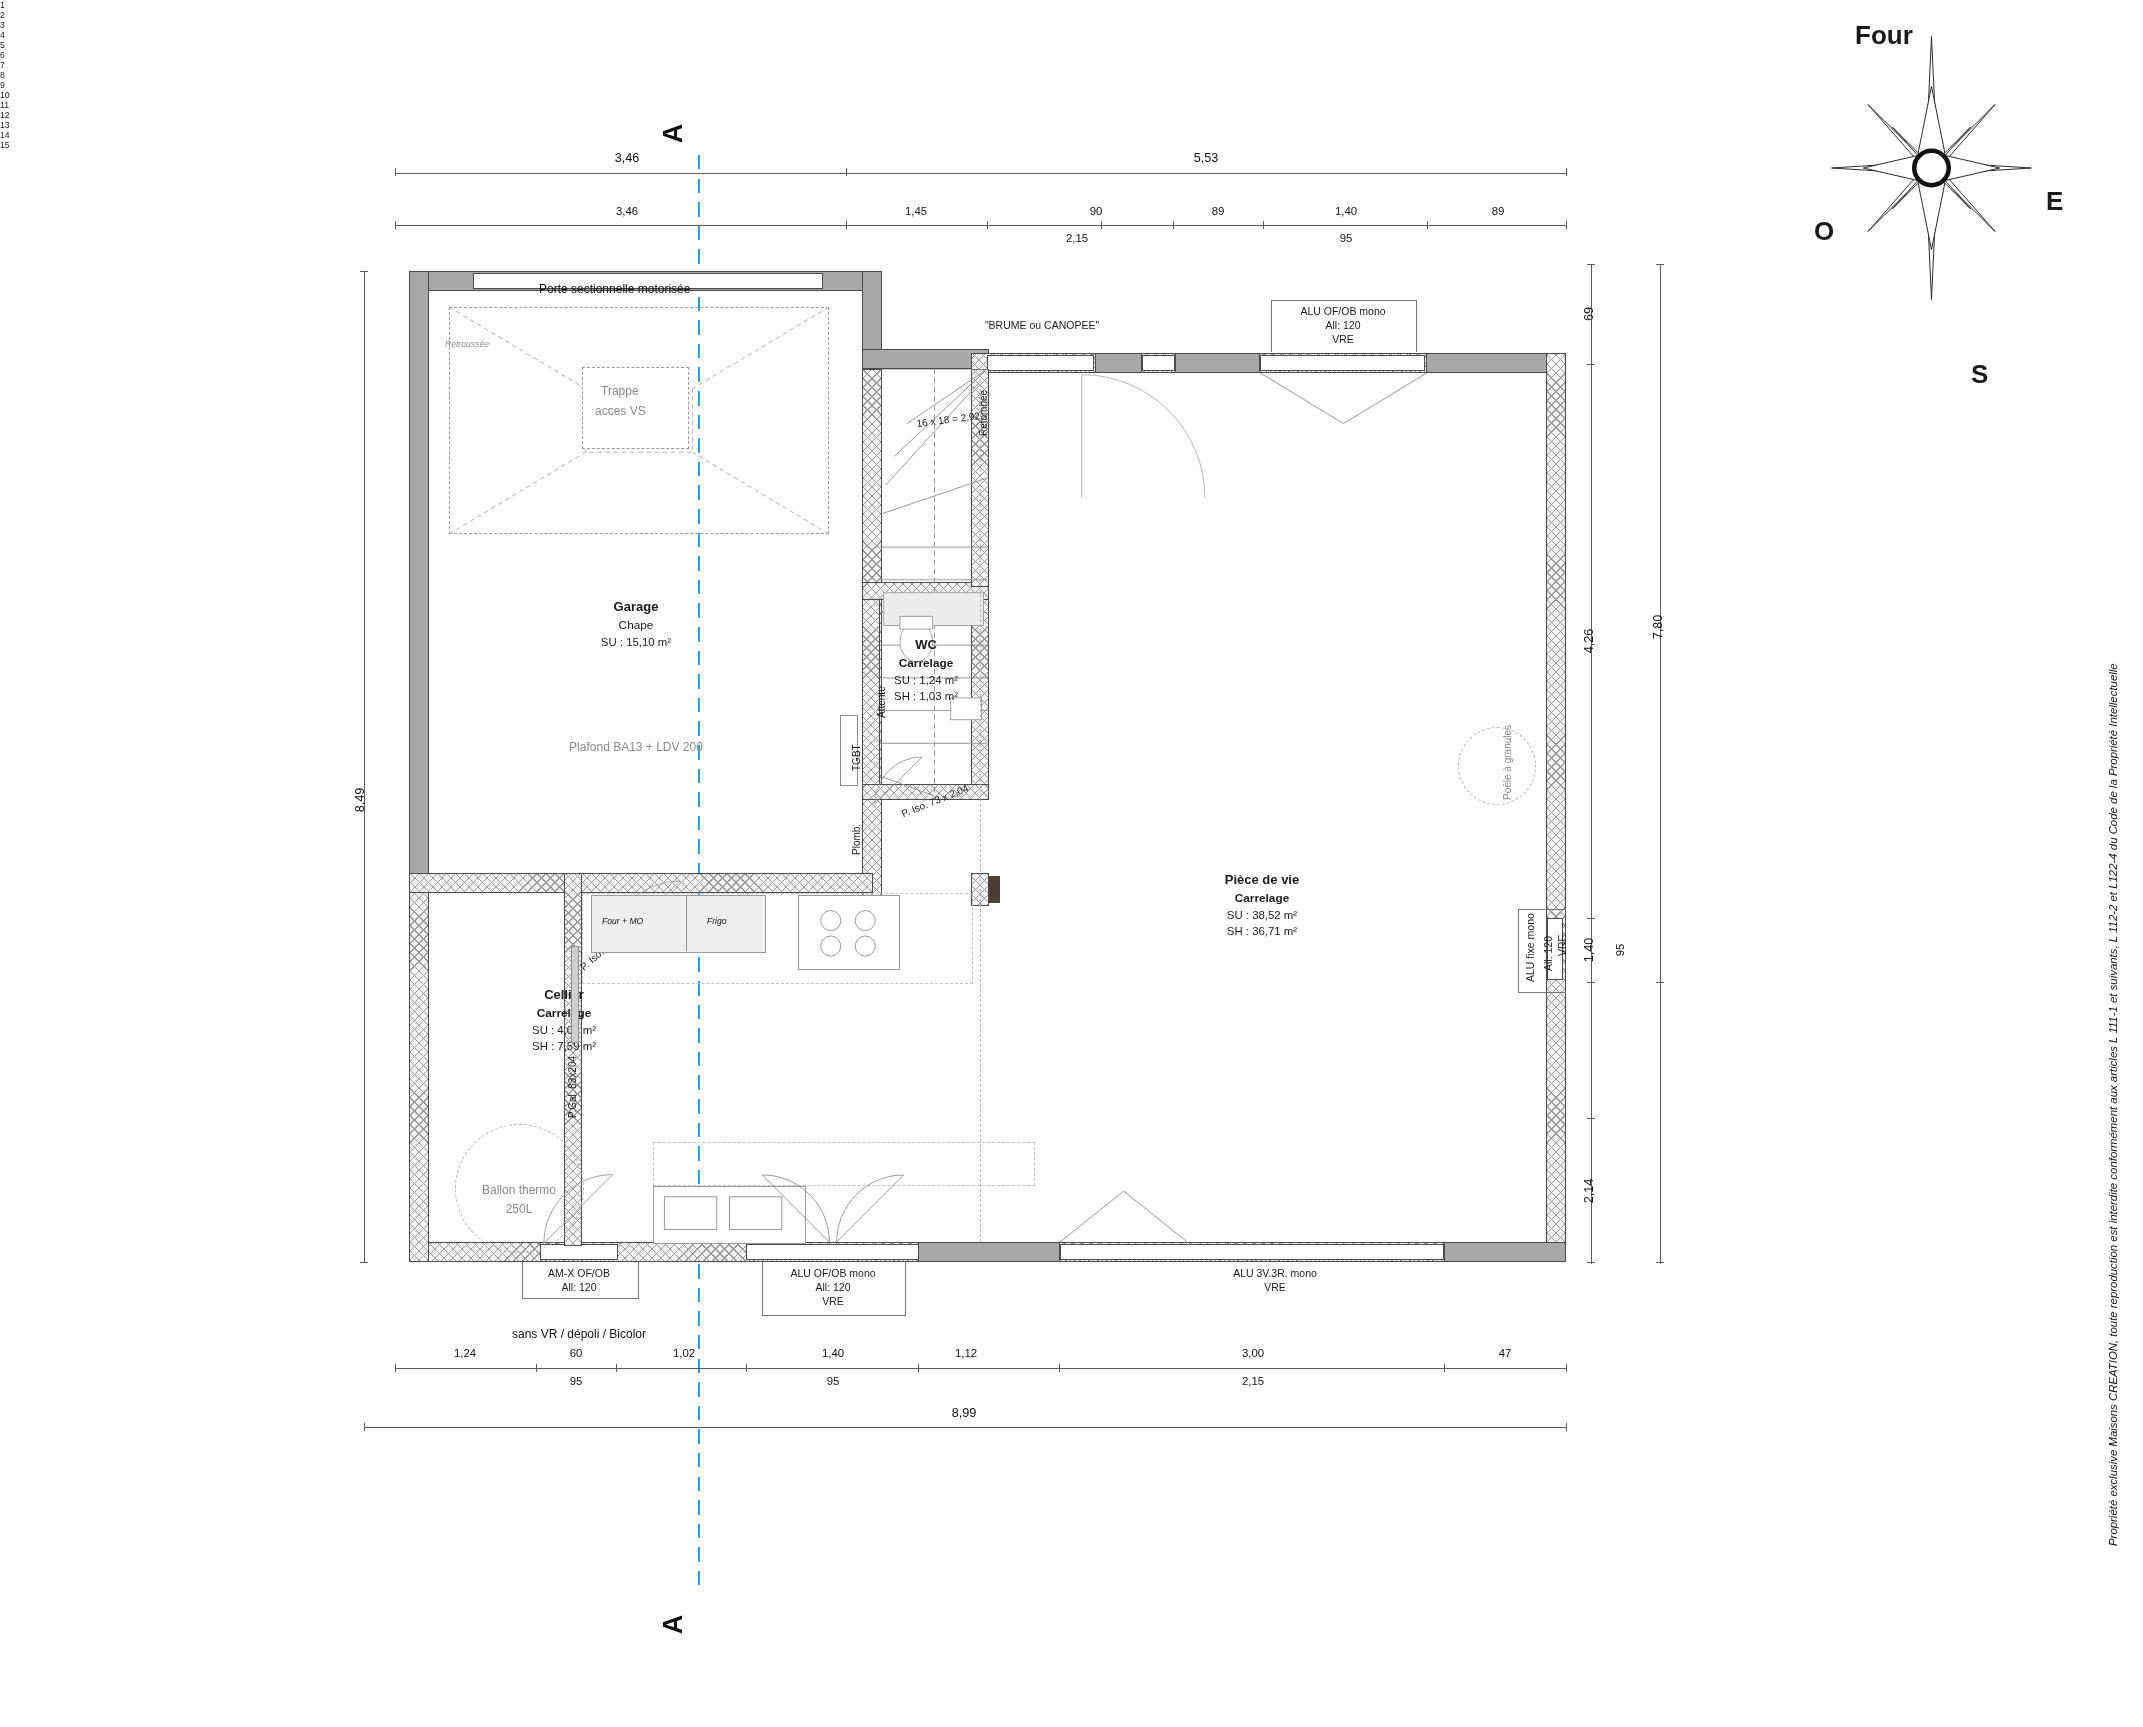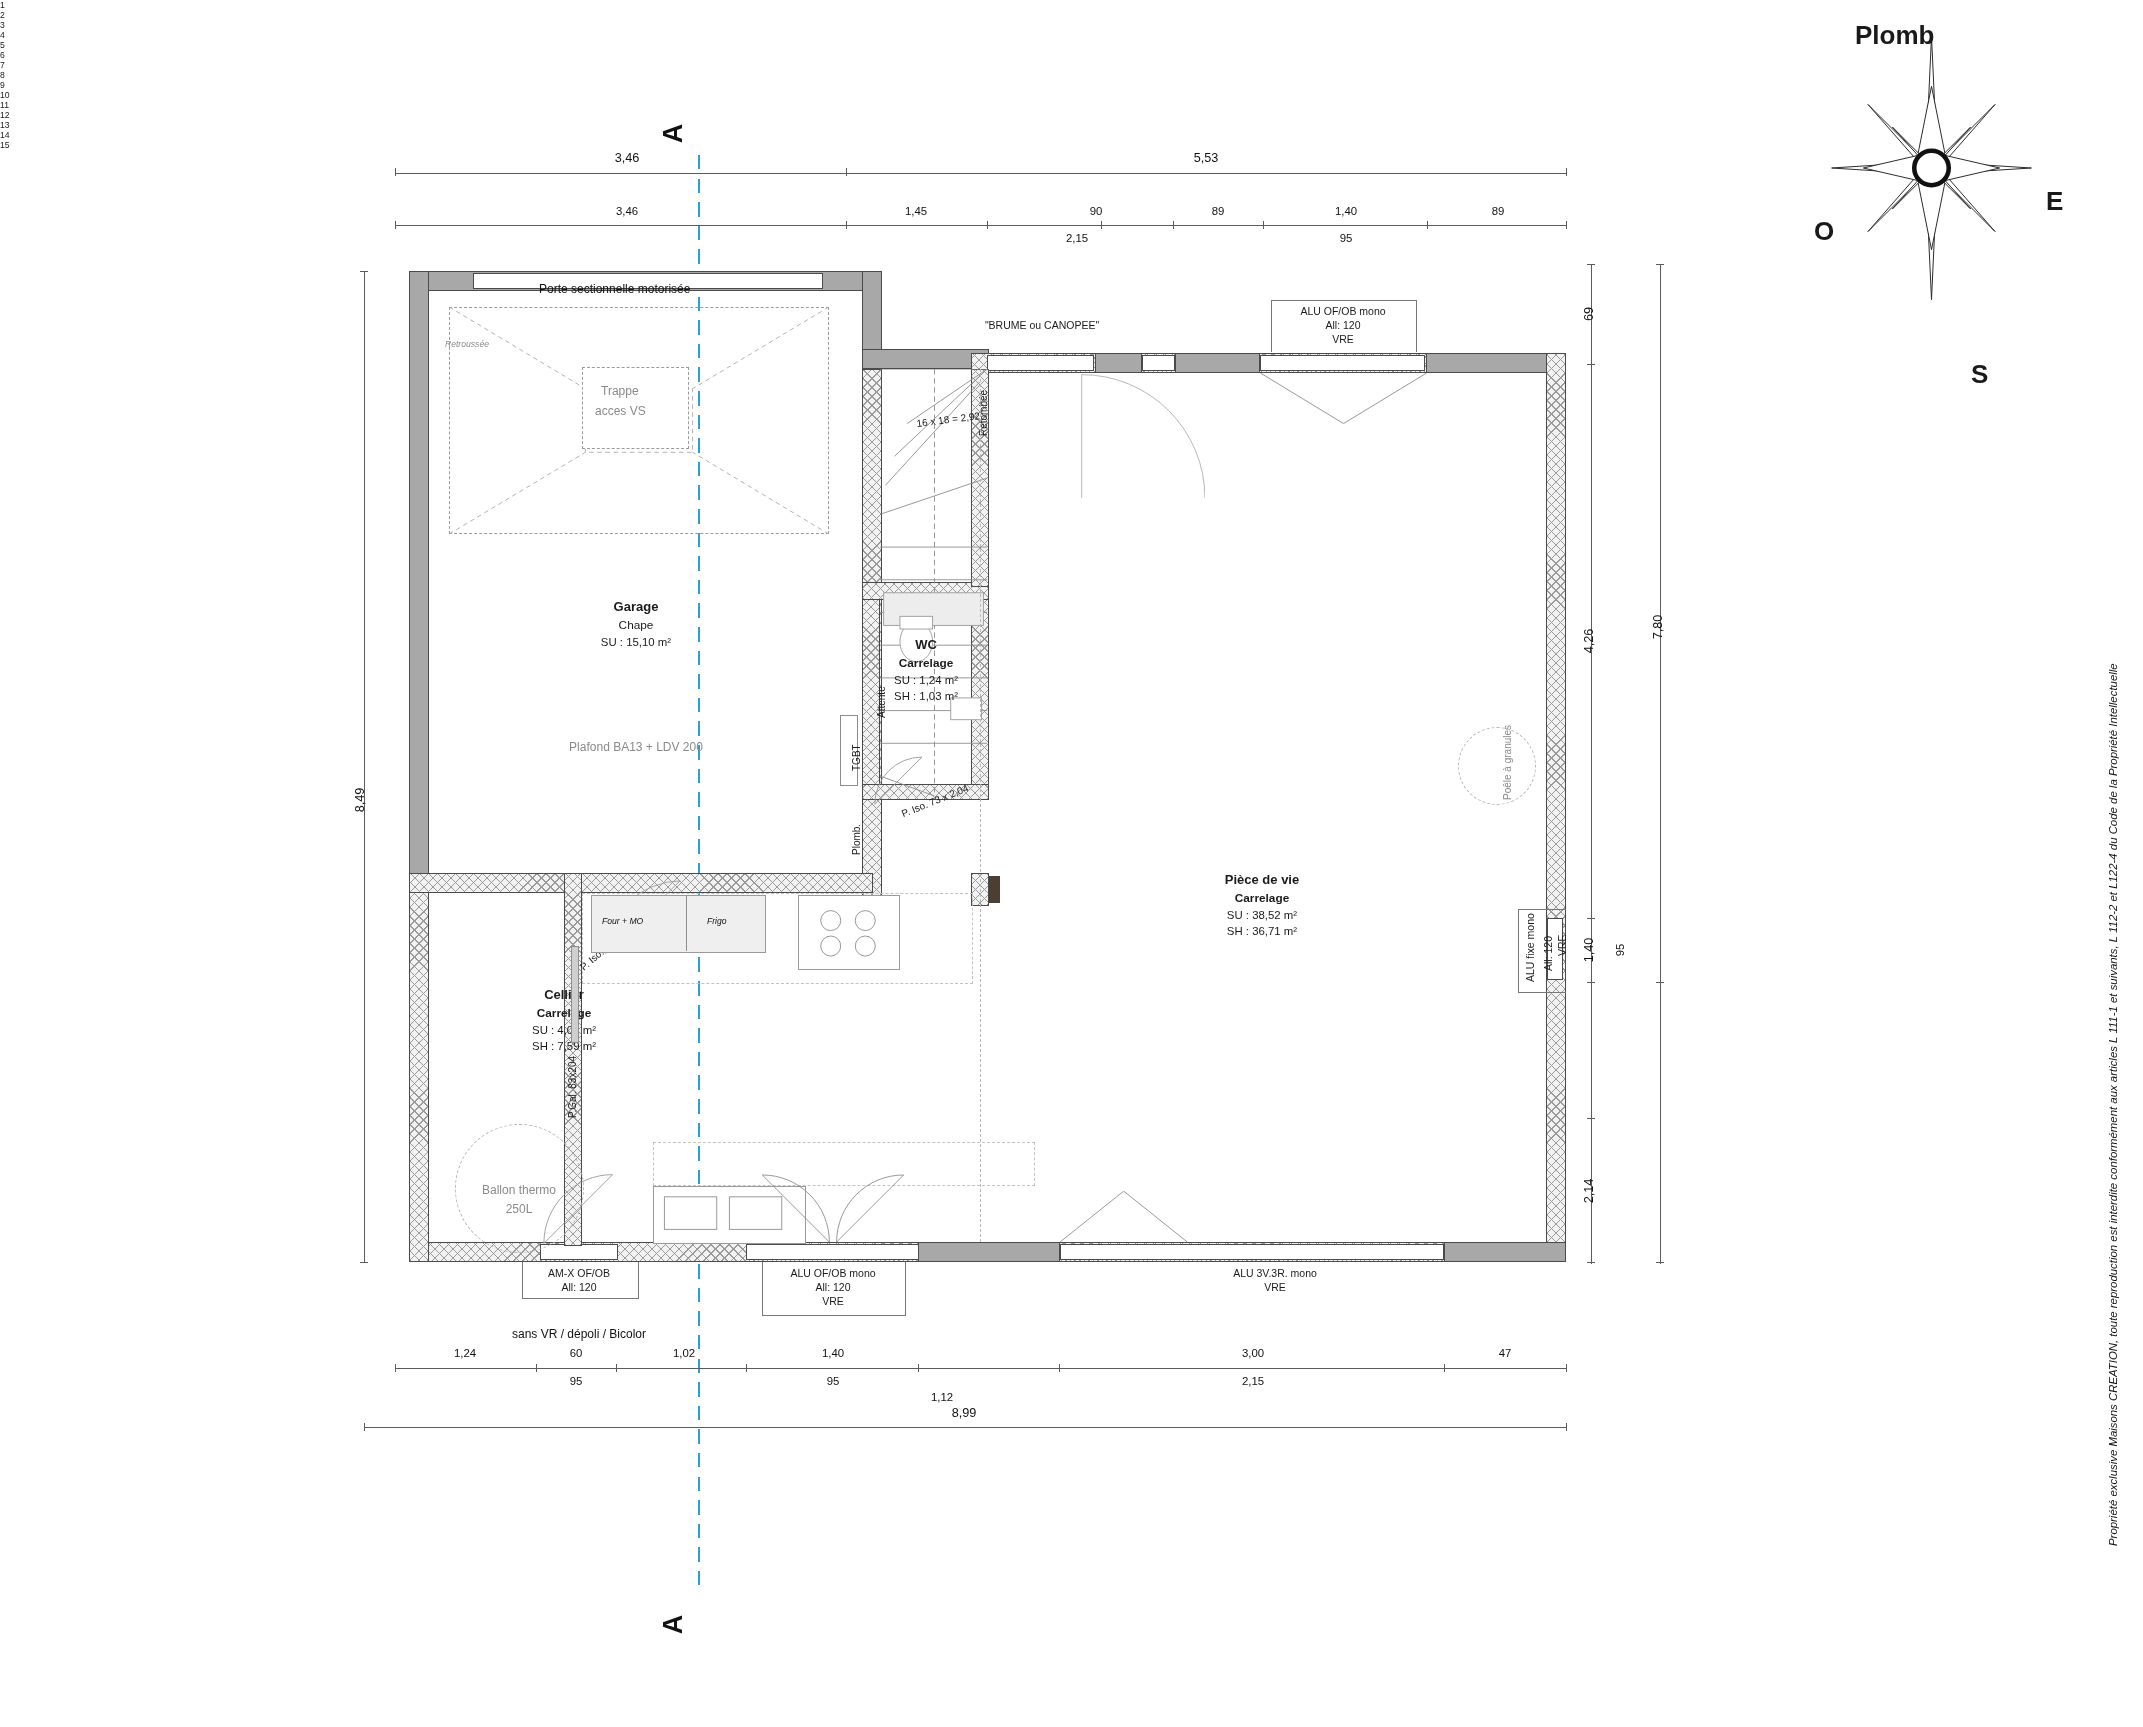--- a/index.html
+++ b/index.html
@@ -77,21 +77,21 @@
       <path d="M50 165 L115 150 L125 165 L115 180 Z" fill="#ffffff"></path>
       <path d="M200 165 L135 150 L125 165 L135 180 Z" fill="#ffffff"></path>
       <path d="M82 120 L120 158 L125 165 L118 160 Z" fill="#ffffff"></path>
       <path d="M168 120 L130 158 L125 165 L132 160 Z" fill="#ffffff"></path>
       <path d="M82 210 L120 172 L125 165 L118 170 Z" fill="#ffffff"></path>
       <path d="M168 210 L130 172 L125 165 L132 170 Z" fill="#ffffff"></path>
     </g>
     <circle cx="125" cy="165" r="19" fill="#ffffff" stroke="#111" stroke-width="5"></circle>
   </svg>
 </div>
-<div class="compass-txt" style="left:1855px; top:20px; font-size:26px;">Plomb</div>
+<div class="compass-txt" style="left:1855px; top:20px; font-size:26px;">Four</div>
 <div class="compass-txt" style="left:2046px; top:186px; font-size:26px;">E</div>
 <div class="compass-txt" style="left:1971px; top:359px; font-size:26px;">S</div>
 <div class="compass-txt" style="left:1814px; top:216px; font-size:26px;">O</div>
 
 <div class="copyright" style="left:2107px; top:1546px;">Propriété exclusive Maisons CREATION, toute reproduction est interdite conformément aux articles L 111-1 et suivants, L 112-2 et L122-4 du Code de la Propriété Intellectuelle</div>
 
 <div class="dimline" style="left:395px; top:173px; width:1171px;"></div>
 <div class="tick" style="left:395px; top:168px;"></div>
 <div class="tick" style="left:846px; top:168px;"></div>
 <div class="tick" style="left:1566px; top:168px;"></div>
@@ -151,21 +151,21 @@
 <div class="tick" style="left:616px; top:1364px;"></div>
 <div class="tick" style="left:746px; top:1364px;"></div>
 <div class="tick" style="left:918px; top:1364px;"></div>
 <div class="tick" style="left:1059px; top:1364px;"></div>
 <div class="tick" style="left:1444px; top:1364px;"></div>
 <div class="tick" style="left:1566px; top:1364px;"></div>
 <div class="dimtxt s" style="left:465px; top:1347px;">1,24</div>
 <div class="dimtxt s" style="left:576px; top:1347px;">60</div>
 <div class="dimtxt s" style="left:684px; top:1347px;">1,02</div>
 <div class="dimtxt s" style="left:833px; top:1347px;">1,40</div>
-<div class="dimtxt s" style="left:942px; top:1347px;margin-top:44px;">1,12</div>
+<div class="dimtxt s" style="left:966px; top:1347px;">1,12</div>
 <div class="dimtxt s" style="left:1253px; top:1347px;">3,00</div>
 <div class="dimtxt s" style="left:1505px; top:1347px;">47</div>
 <div class="dimtxt s" style="left:576px; top:1375px;">95</div>
 <div class="dimtxt s" style="left:833px; top:1375px;">95</div>
 <div class="dimtxt s" style="left:1253px; top:1375px;">2,15</div>
 
 <div class="dimline" style="left:364px; top:1427px; width:1202px;"></div>
 <div class="tick" style="left:364px; top:1423px;"></div>
 <div class="tick" style="left:1566px; top:1423px;"></div>
 <div class="dimtxt" style="left:964px; top:1406px;">8,99</div>

